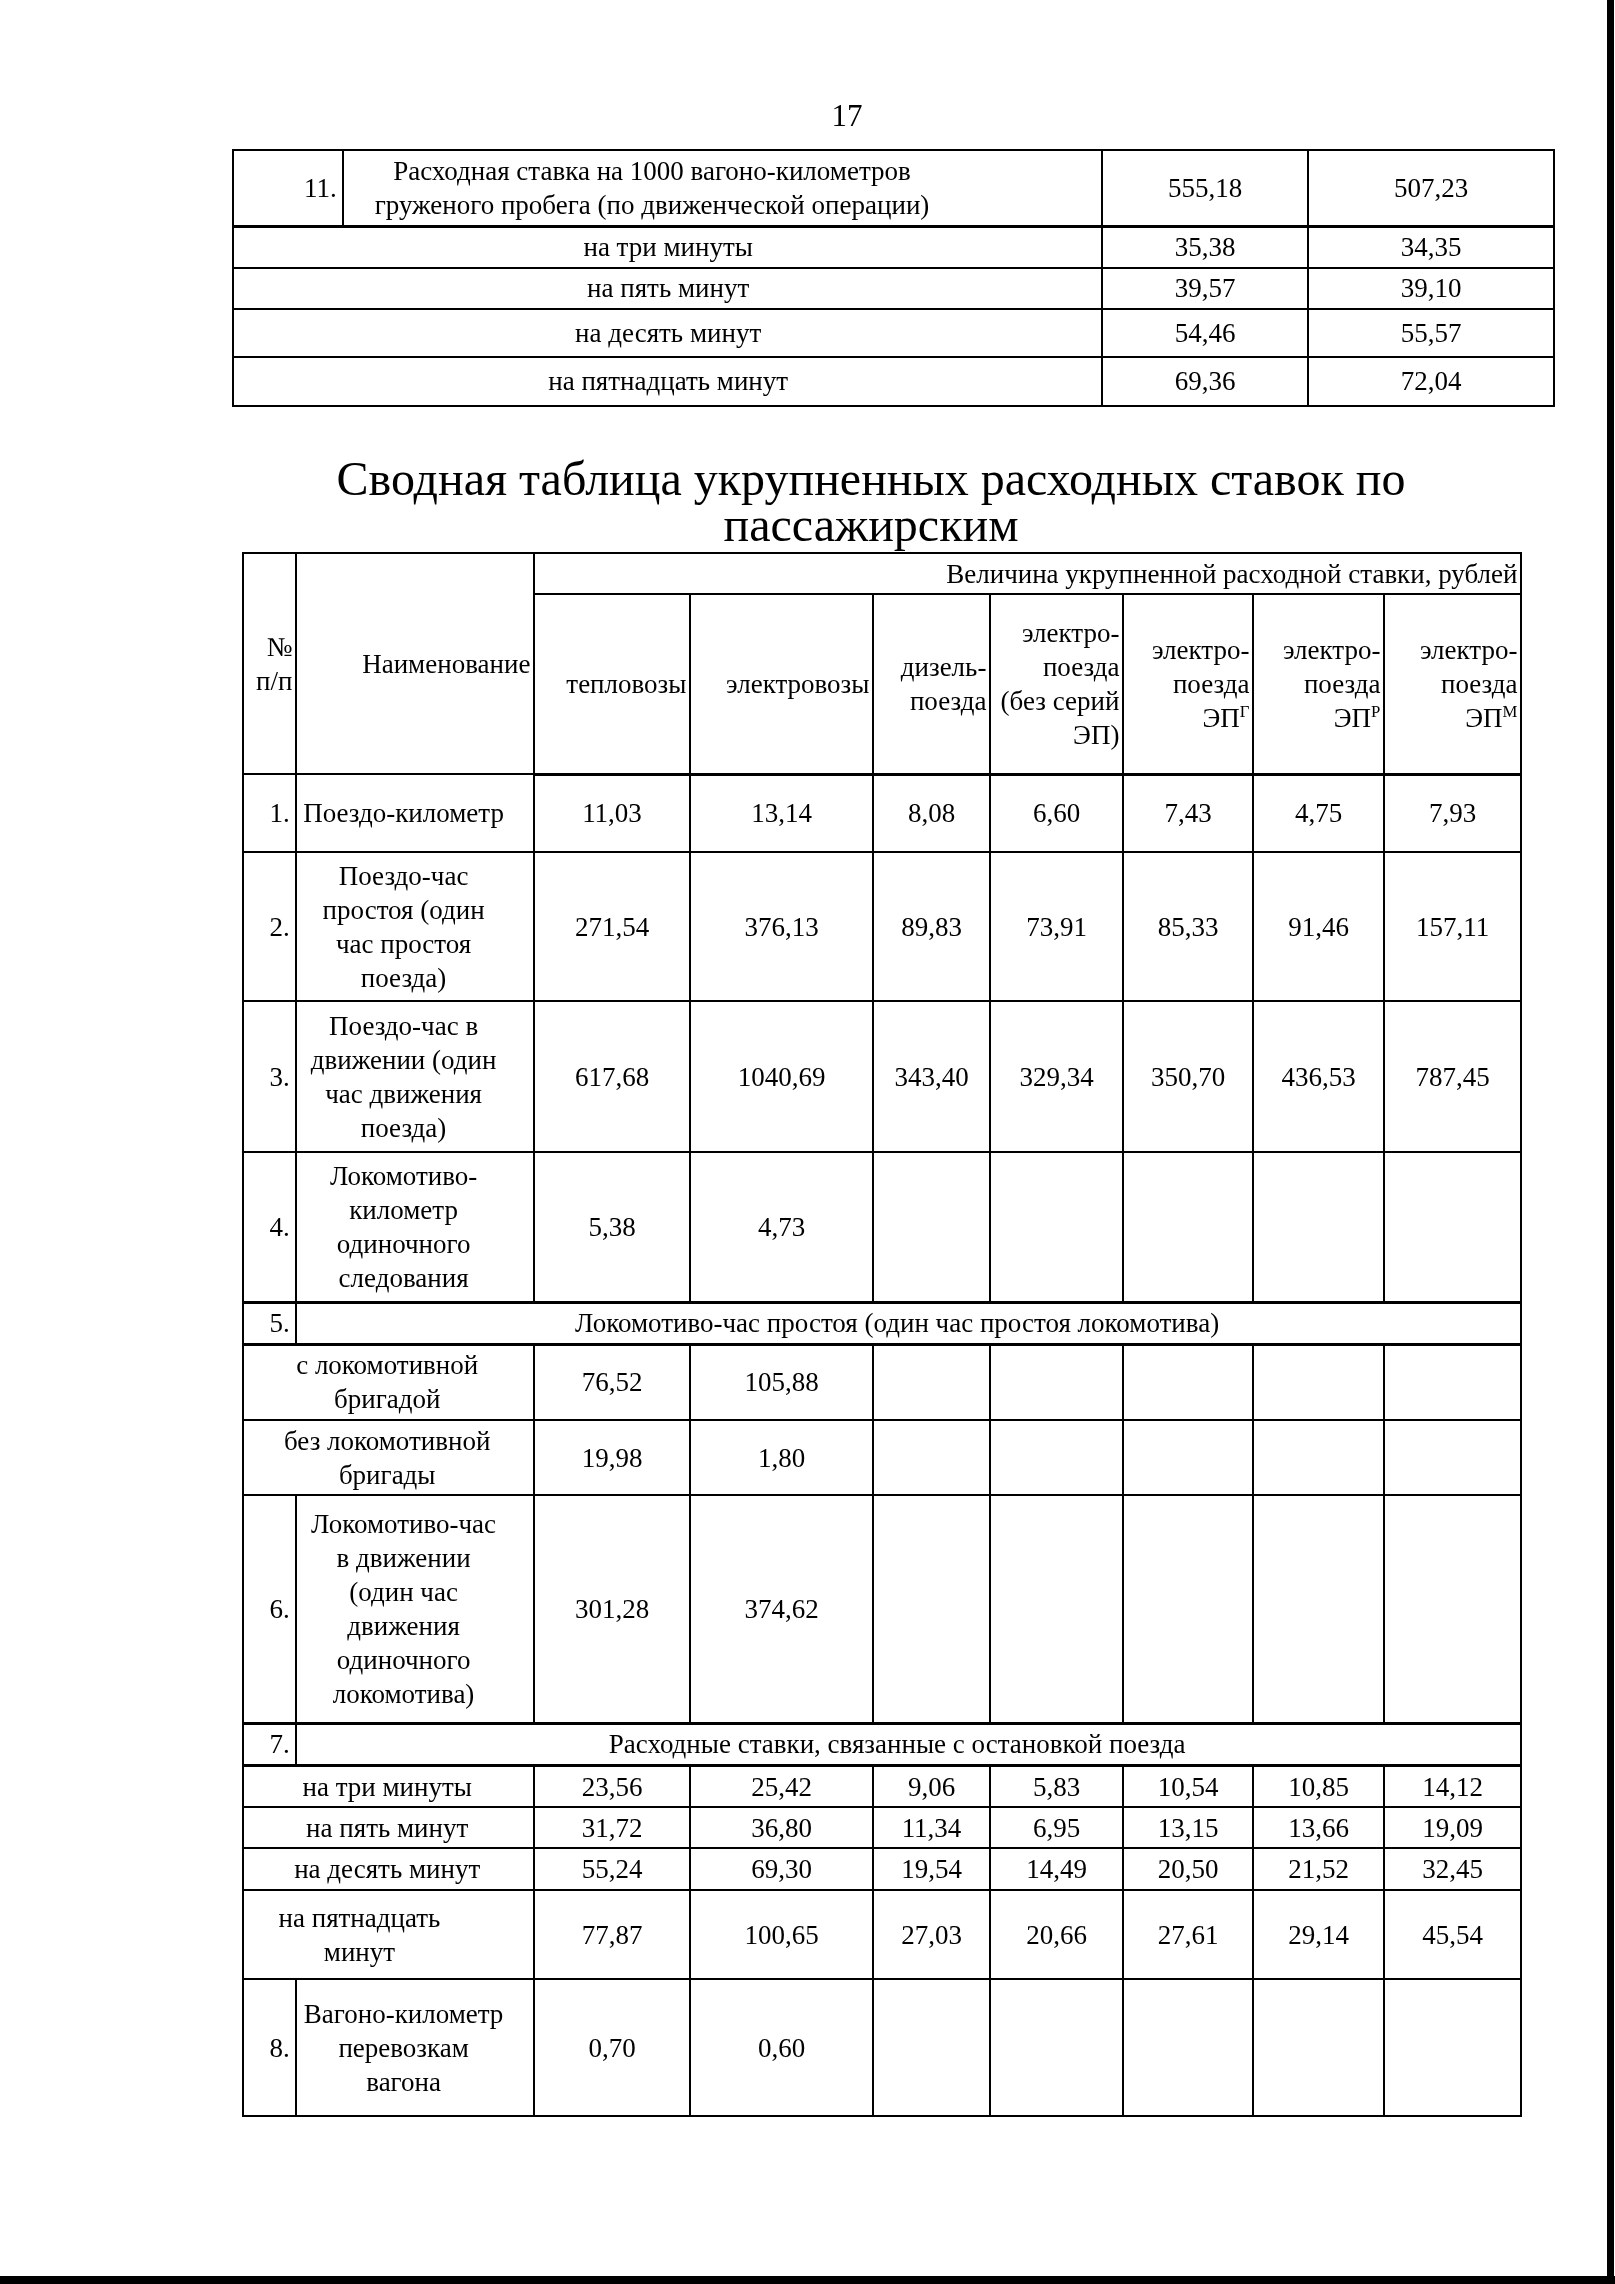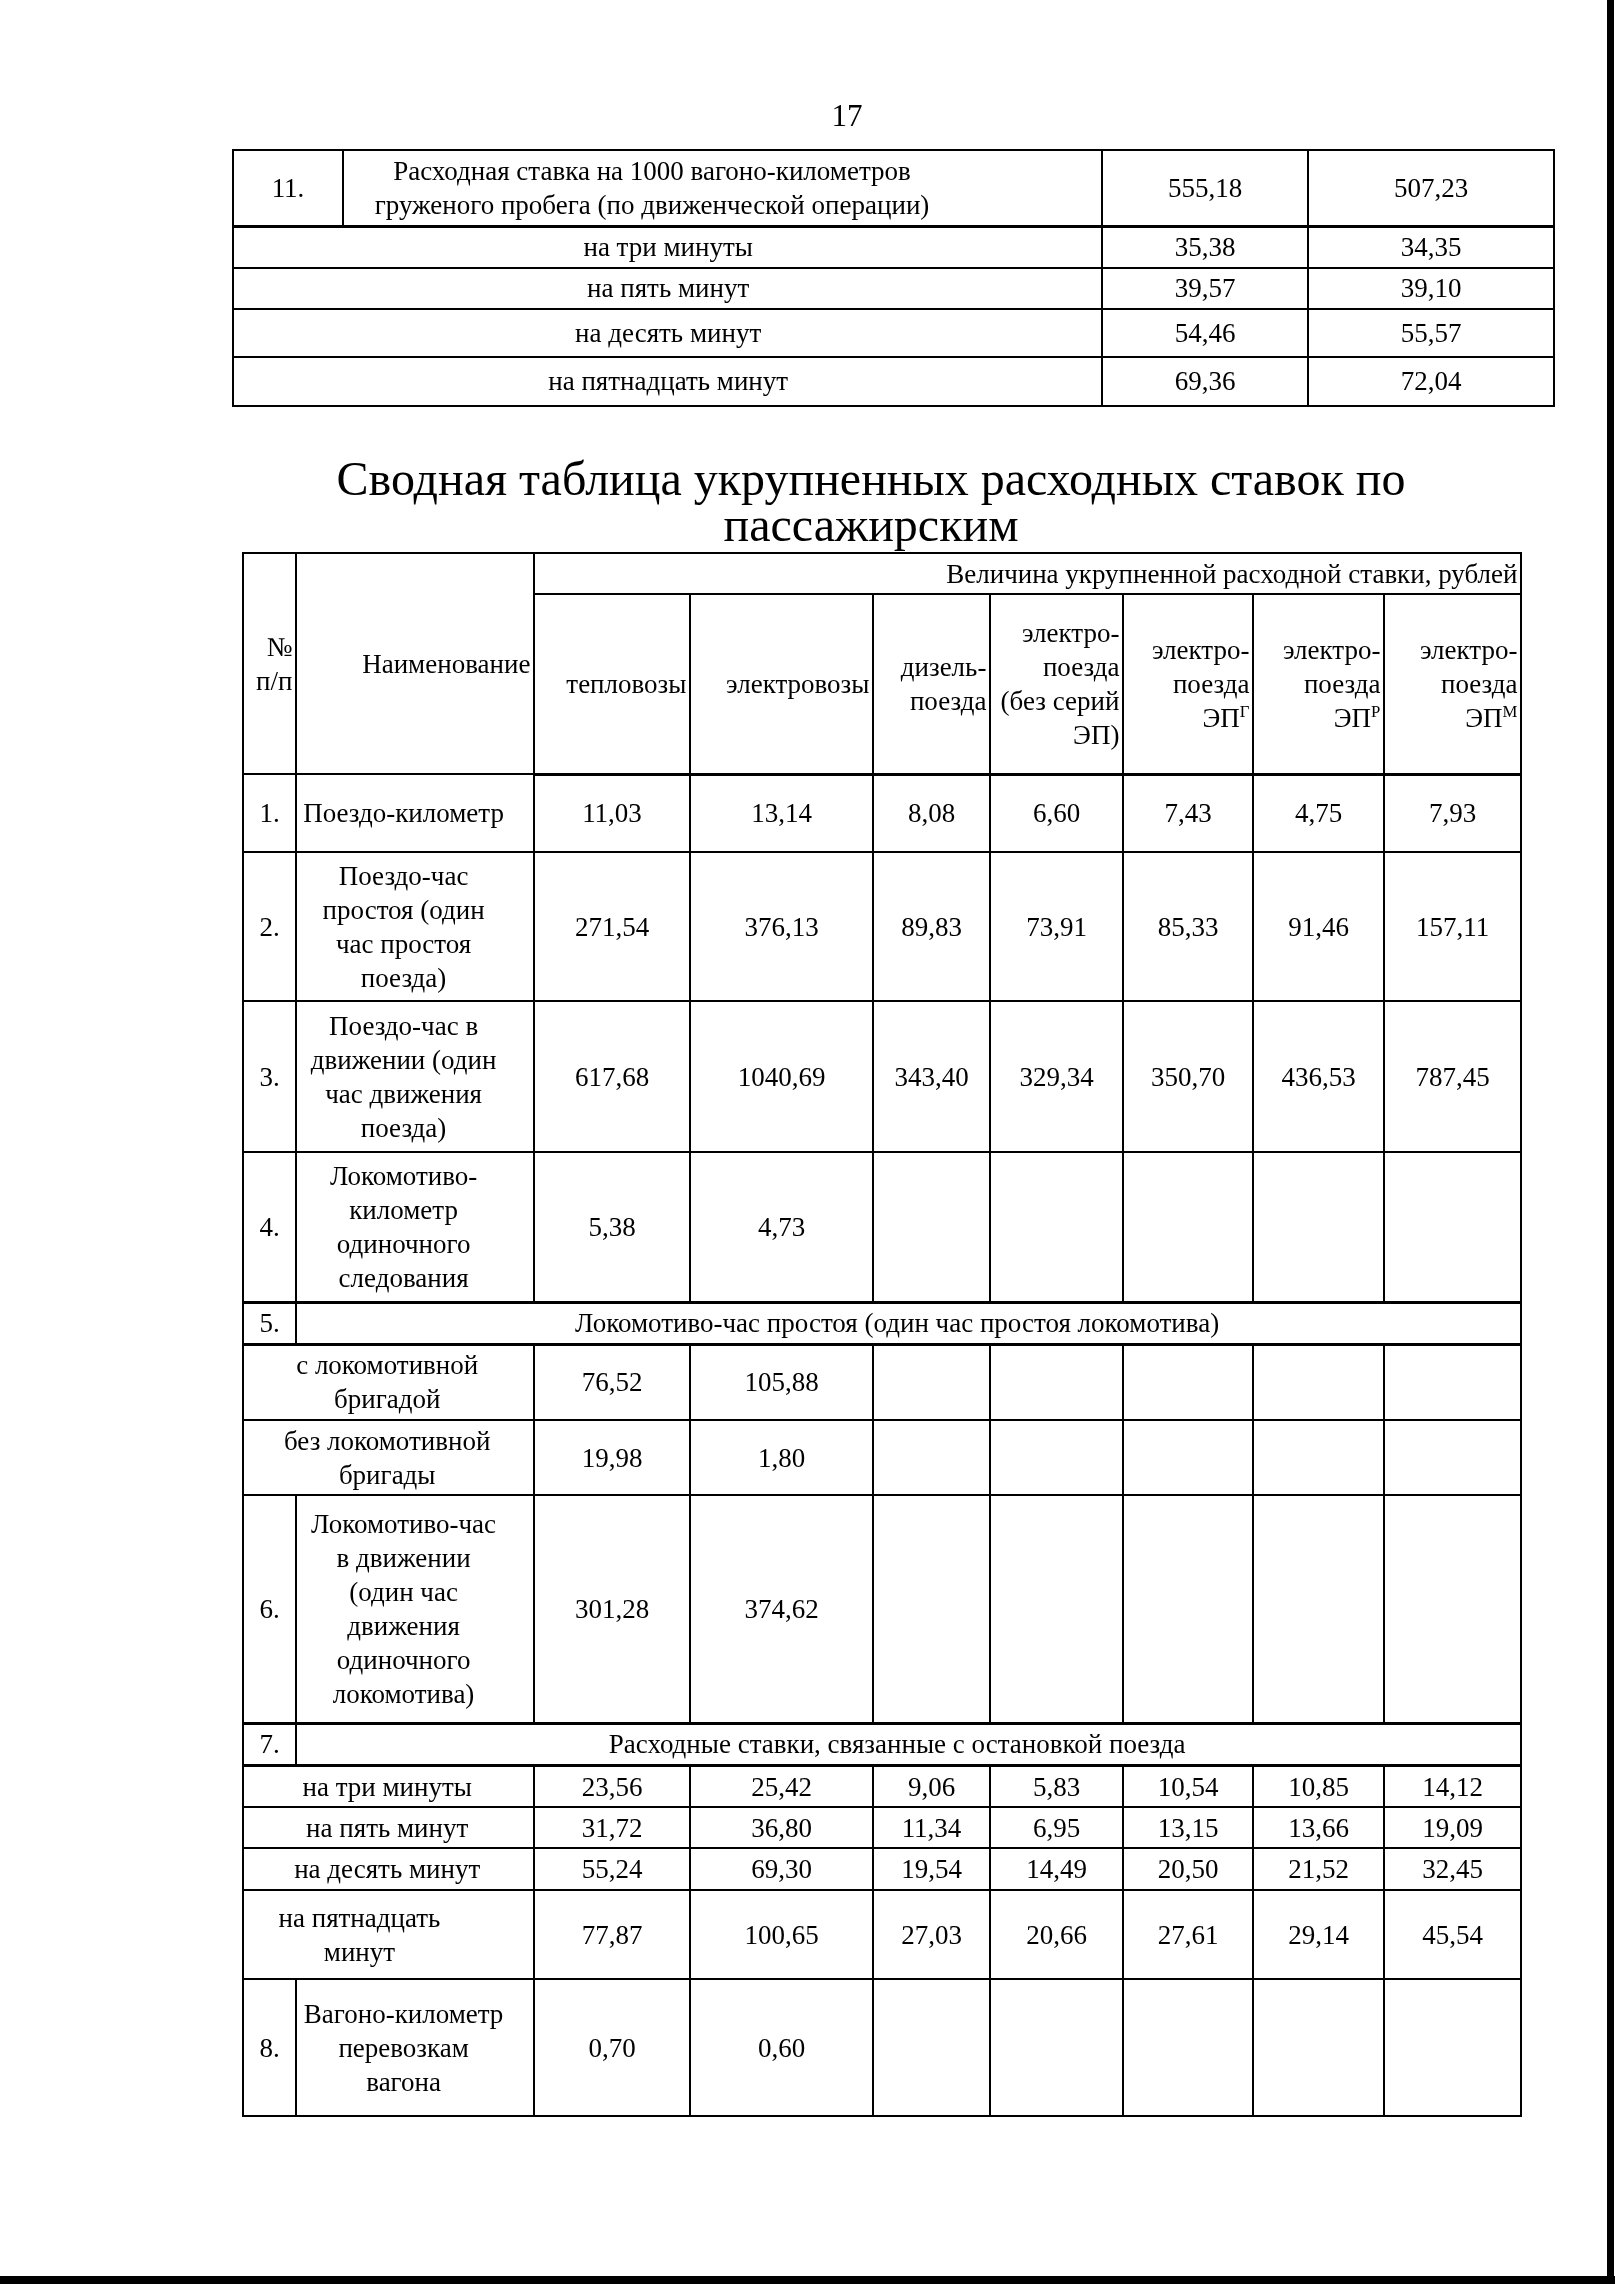--- a/index.html
+++ b/index.html
@@ -28,21 +28,21 @@
     border-bottom-width: 2.6px;
     padding: 2.6px 5.2px;
     font-size: 27px;
     line-height: 34px;
     font-weight: normal;
     vertical-align: middle;
     overflow: hidden;
   }
   .t1 { left: 232px; top: 149px; width: 1322px; }
   .t2 { left: 242px; top: 552px; width: 1277px; }
-  .num  { text-align: center; font-family: Liberation Serif, serif; }
+  .num  { text-align: right; font-family: Liberation Serif, serif; }
   .val  { text-align: center; }
   .label{ text-align: center; }
   .t2 td.label { padding-right: 28px; }
   .t2 td.sublabel { padding-right: 6.5px; padding-left: 3.9px; }
   .t2 td.pr-lg { padding-right: 62px; }
   .t1 td.desc { padding-left: 9px; padding-right: 150px; }
   .t1 td.span-label { padding-left: 6.5px; }
   tr.hb td, tr.hb th { border-bottom-width: 3.9px; }
   tr.ht td, tr.ht th { border-top-width: 3.9px; }
   .t2 thead th { text-align: right; padding: 2.6px 2.6px; }

